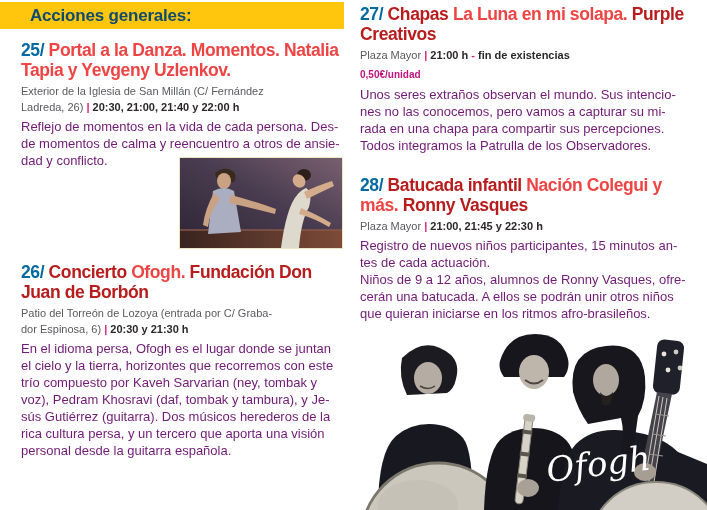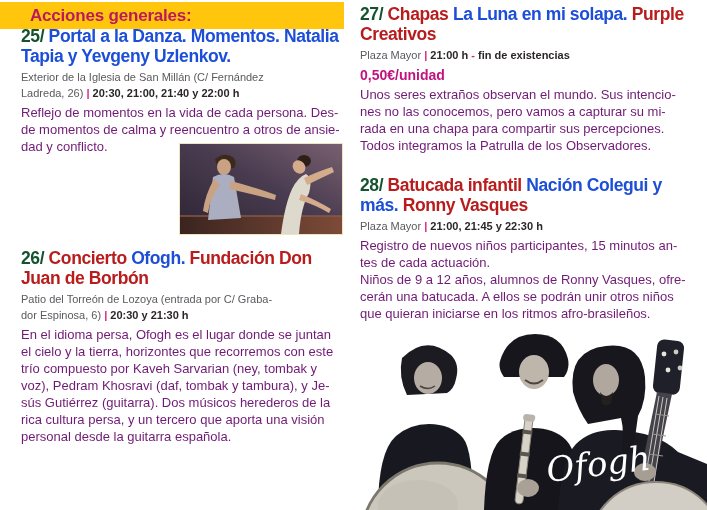--- a/index.html
+++ b/index.html
@@ -16,52 +16,52 @@
     position: absolute;
     left: 0; top: 2;
     top: 2px;
     width: 344px;
     height: 27px;
     background: #ffc60d;
     line-height: 27px;
     padding-left: 30px;
     font-size: 17px;
     font-weight: bold;
-    color: #be185d;
+    color: #0c4a6e;
     letter-spacing: -0.2px;
   }
   .col { position: absolute; }
-  .col-left  { left: 21px;  top: 27px; width: 322px; }
+  .col-left  { left: 21px;  top: 41px; width: 322px; }
   .col-right { left: 360px; top: 5px;  width: 336px; }
 
   .etitle {
     font-size: 17.5px;
     font-weight: bold;
     line-height: 19.5px;
     letter-spacing: -0.4px;
     margin: 0 0 3px 0;
   }
-  .enum   { color: #14532d; }
-  .strong { color: #1d4ed8; margin-top: 39px; }
+  .enum   { color: #0369a1; }
+  .strong { color: #ef4444; margin-top: 39px; }
   .pinktxt{ color: #b91c1c; }
   .note   { display: block; }
 
   .sched {
     font-size: 11px;
     line-height: 16px;
     color: #595a5e;
     margin: 0 0 3px 0;
   }
   .venue { white-space: pre-line; }
   .pipe  { color: #d6247f; font-weight: bold; }
   .dash  { color: #d6247f; font-weight: bold; }
   .times { color: #2b2628; font-weight: bold; }
 
   .price {
-    font-size: 14px;
+    font-size: 10px;
     line-height: 18px;
     font-weight: bold;
     color: #c01380;
     margin: 0 0 2px 0;
   }
   .para {
     font-size: 13px;
     line-height: 17px;
     color: #701a75;
     white-space: pre-line;

